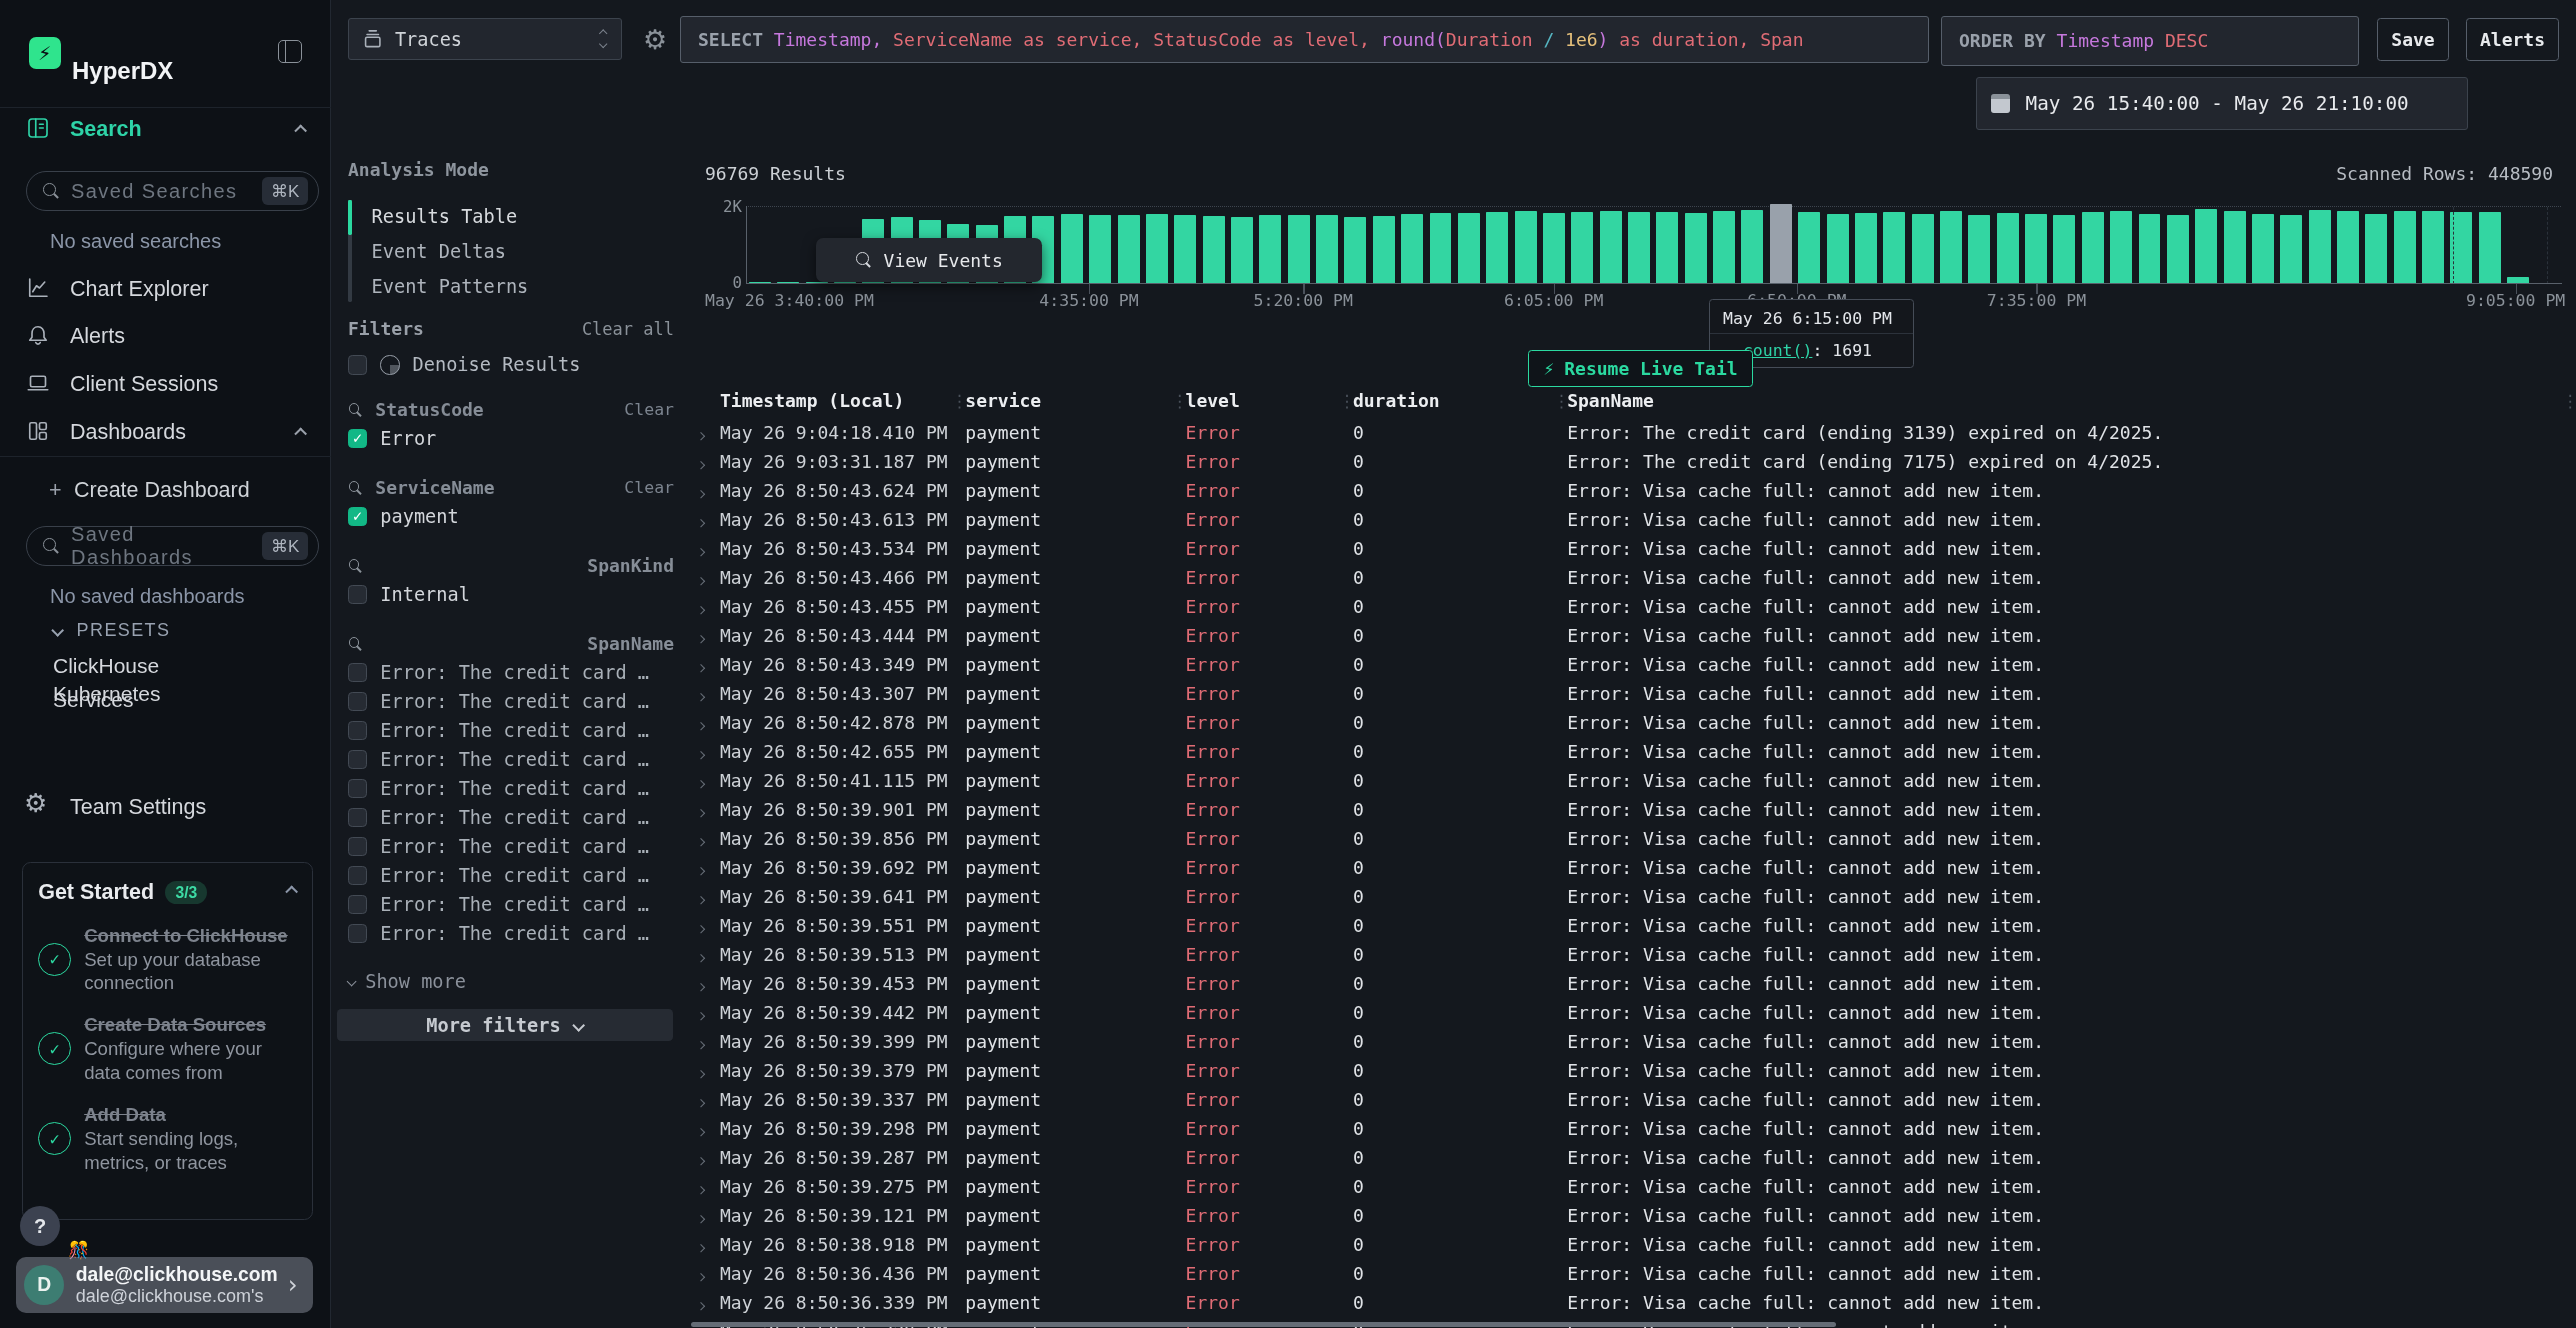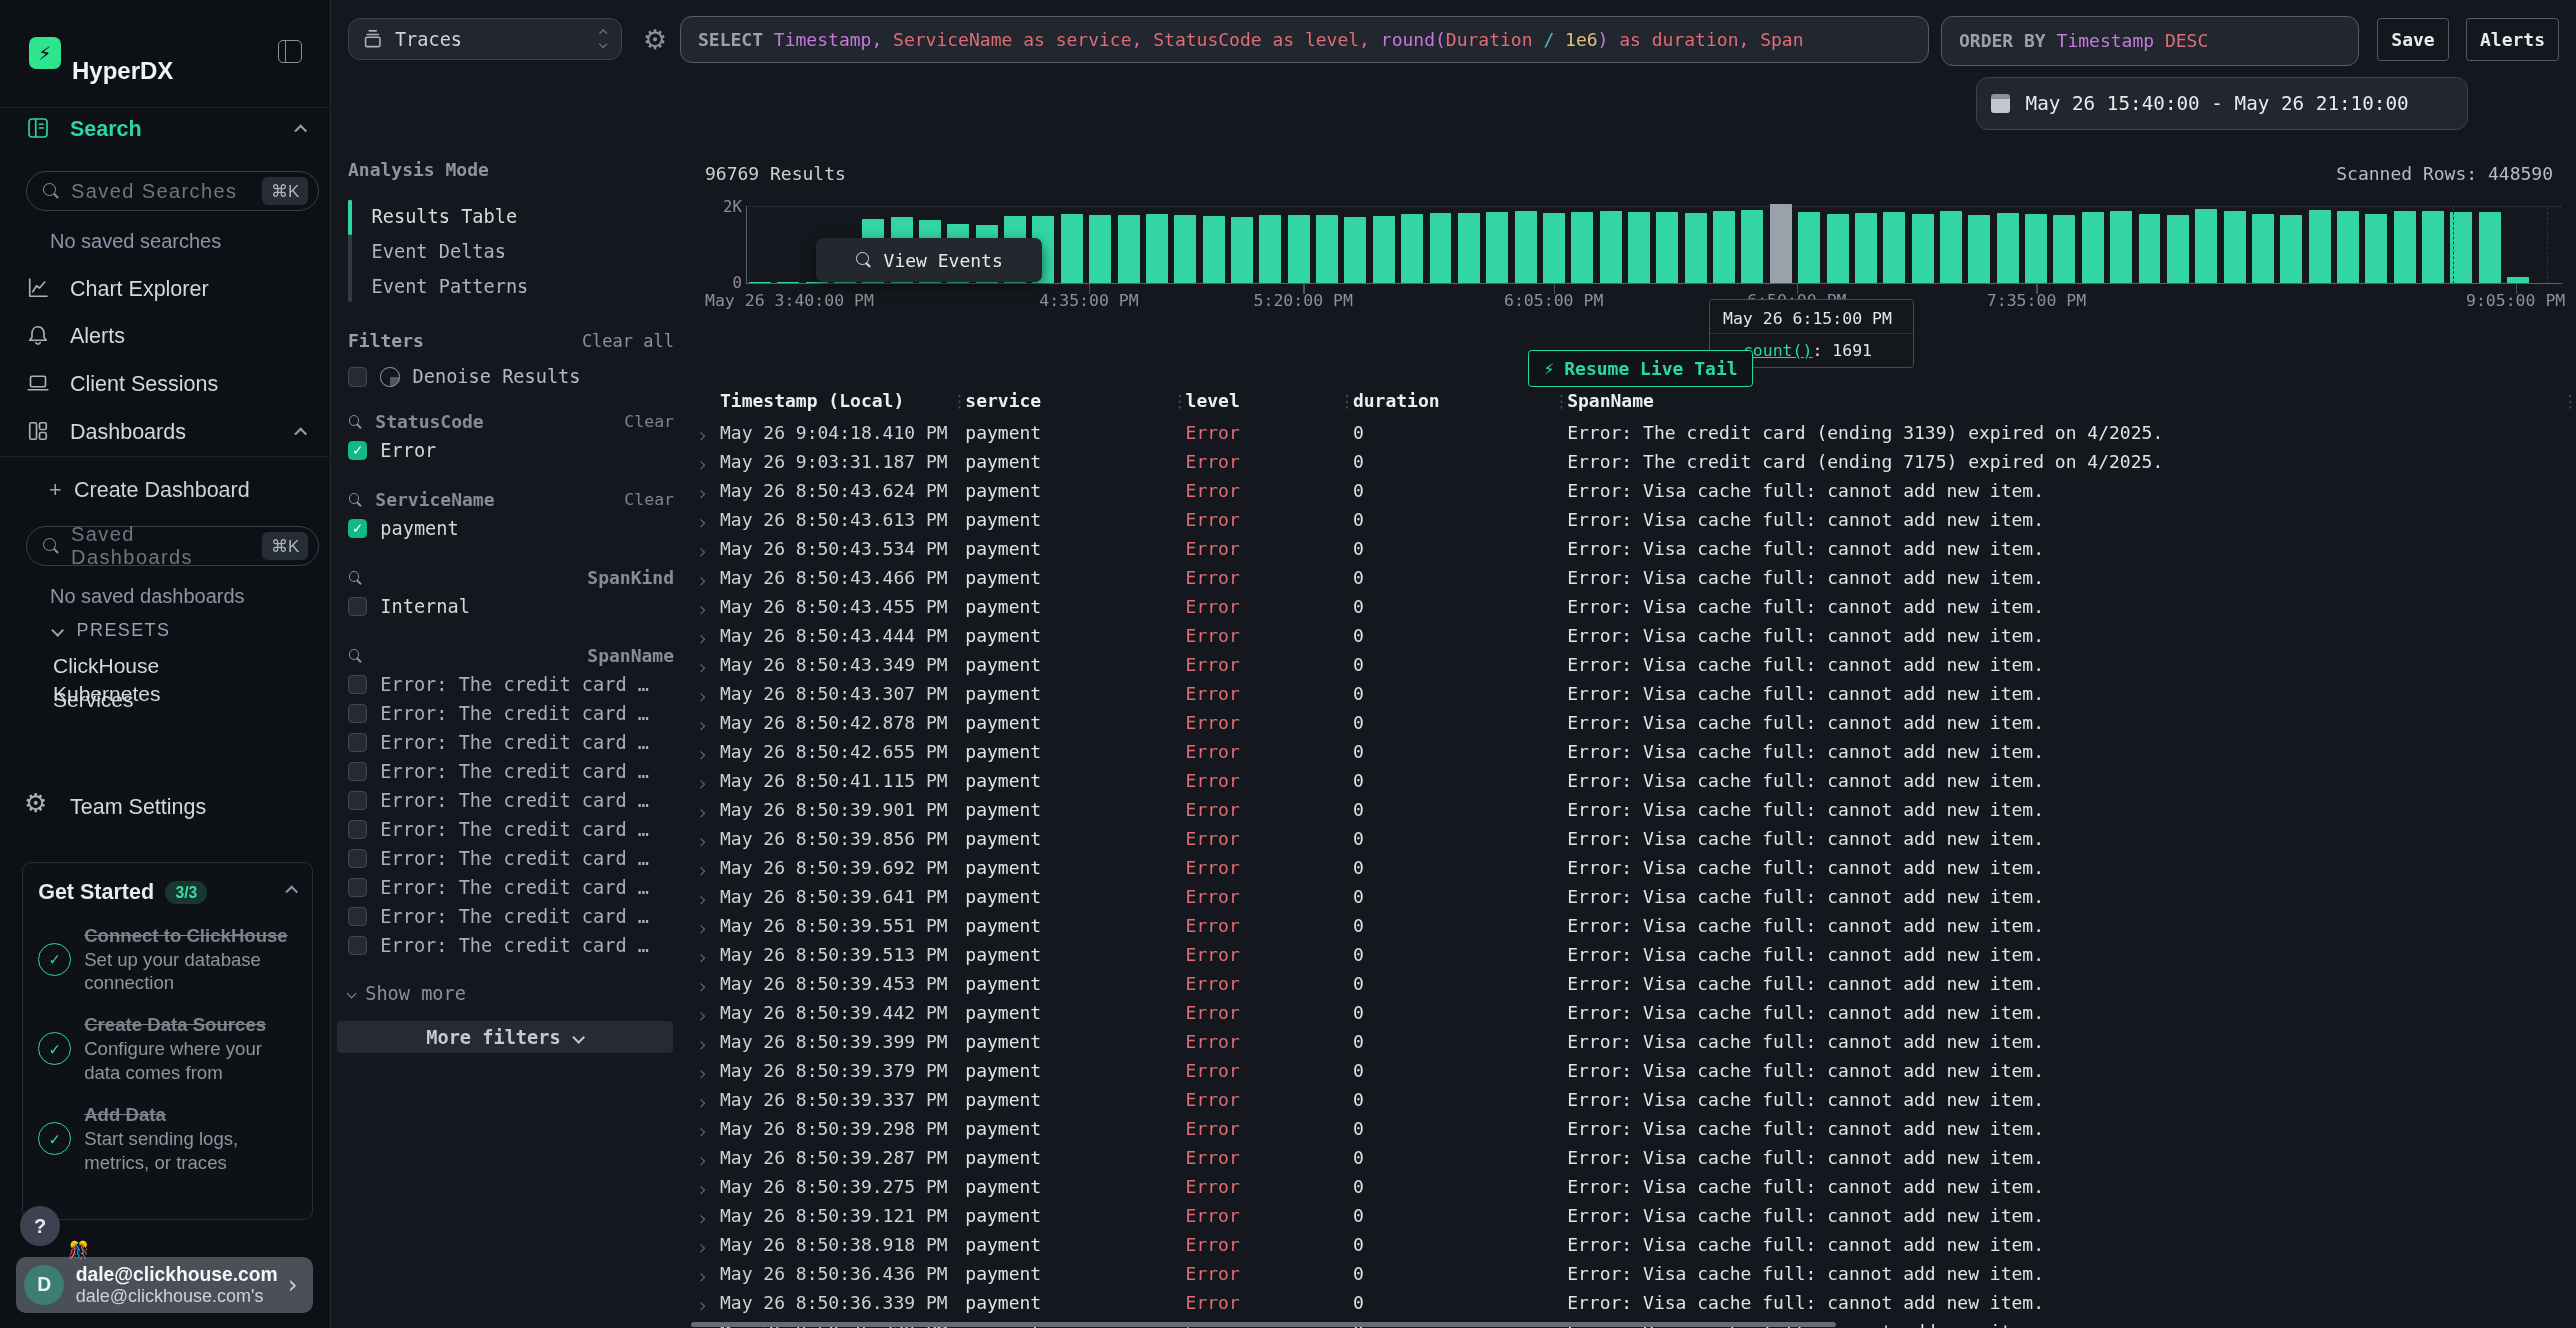--- a/index.html
+++ b/index.html
@@ -81,21 +81,21 @@
   .mag::before { content:""; position:absolute; left:0.7px; top:0.7px; width:10.7px; height:10.7px;
                  border:1.8px solid currentColor; border-radius:50%; }
   .mag::after { content:""; position:absolute; width:6.4px; height:1.8px; background:currentColor;
                 transform:rotate(45deg); right:0.7px; bottom:2.9px; }
   .mag.sm { width:14.3px; height:14.3px; }
   .mag.sm::before { width:8.6px; height:8.6px; }
   .mag.sm::after { width:5.7px; bottom:2.1px; }
   .mag.light { color:#d5d8dd; }
 
   
-  .box { position:absolute; background:#22262e; border:1.1px solid #565e6a; border-radius:12px; }
+  .box { position:absolute; background:#22262e; border:1.1px solid #565e6a; border-radius:3px; }
   .traces-box { left:348px; top:18px; width:274px; height:42px; border-color:#3c434d;
                 display:flex; align-items:center; padding:0 11.4px 0 13px; }
   .traces-label { font-size:18.6px; color:#d0d4d9; margin-left:11.4px; flex:1; }
   .updown { display:flex; flex-direction:column; gap:4.3px; align-items:center; margin-right:2.9px; }
   .updown .chev { width:6.4px; height:6.4px; border-width:1.8px; }
   .gear { position:absolute; color:#8a9199; font-family:"DejaVu Sans",sans-serif; }
   .gear.top { left:643px; top:24px; font-size:27px; }
   .sql-box { left:680px; top:15.7px; width:1249px; height:47px; display:flex; align-items:center;
              padding:0 17px; font-size:18px; white-space:nowrap; overflow:hidden; }
   .order-box { left:1941px; top:15.7px; width:418px; height:50px; display:flex; align-items:center;
@@ -121,21 +121,21 @@
               background:linear-gradient(#8a9199 0 5px, #c3c8cf 5px 100%); }
   .date-text { margin-left:15.7px; font-size:19.3px; color:#e8eaed; }
   .play-btn { left:2490px; top:79px; width:60px; height:49px; background:#14181e;
               border:1.1px solid #565e6a; border-radius:3.6px; display:flex; align-items:center;
               justify-content:center; color:#b9bec5; font-size:21.5px;
               font-family:"DejaVu Sans",sans-serif; }
 
   
   .fpanel { position:absolute; left:348px; top:159px; width:326px; }
   .f-sec-label { font-size:18px; font-weight:bold; color:#8e959e; margin-bottom:18.6px; }
-  .modes { position:relative; padding-left:23.6px; margin-bottom:26px; }
+  .modes { position:relative; padding-left:23.6px; margin-bottom:14px; }
   .modes::before { content:""; position:absolute; left:0; top:1.4px; bottom:1.4px; width:3.6px;
                    background:#333a43; border-radius:1.4px; }
   .mode-rail-active { position:absolute; left:0; top:1.4px; width:3.6px; height:35px;
                       background:#2bd9a0; border-radius:1.4px; z-index:1; }
   .mode-item { height:35px; display:flex; align-items:center; font-size:18.6px; color:#aeb4bc; cursor:pointer; }
   .mode-item.active { color:#d8dbdf; }
   .filters-row { display:flex; align-items:baseline; margin-bottom:14.3px; }
   .filters-title { font-size:18px; font-weight:bold; color:#9aa0a9; }
   .clear-all { margin-left:auto; font-size:17px; color:#8a9199; cursor:pointer; }
   .denoise-row { display:flex; align-items:center; gap:13px; height:24px; margin-bottom:21.5px; }

